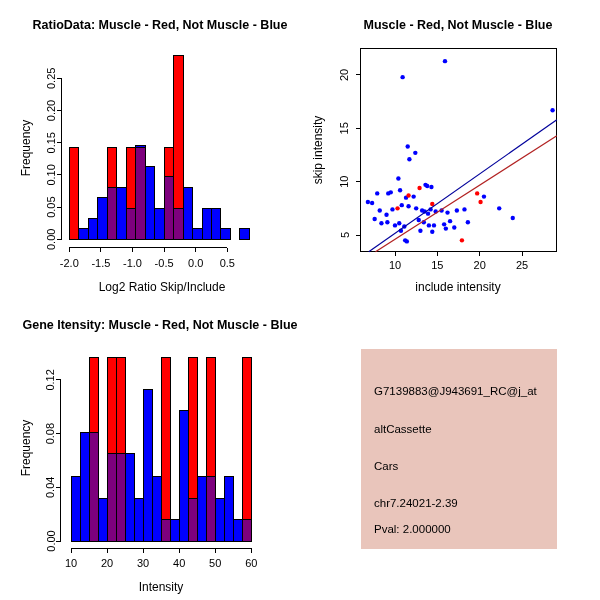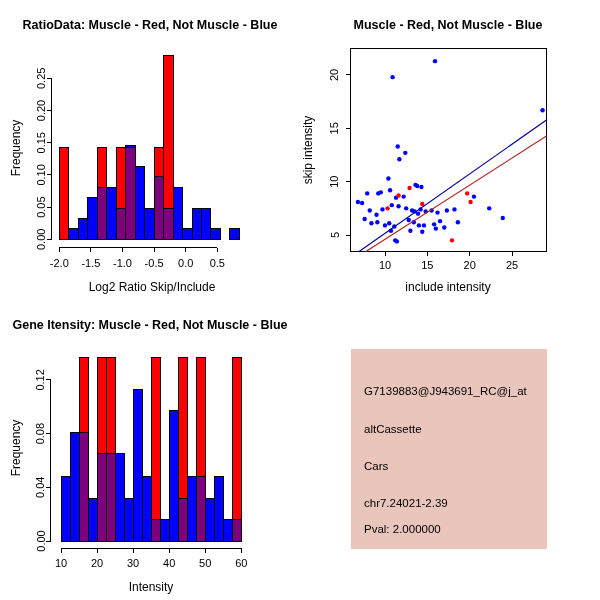--- a/index.html
+++ b/index.html
@@ -1,16 +1,16 @@
 <!DOCTYPE html>
 <html><head>
 <meta charset="utf-8">
 <style>
   html,body{margin:0;padding:0;background:#ffffff;}
-  #stage{position:relative;width:548px;height:600px;background:#14b8a6;overflow:hidden;}
+  #stage{position:relative;width:548px;height:600px;background:#14b8a6;overflow:hidden;margin-left:10px;}
   svg text{font-family:"Liberation Sans",sans-serif;fill:#000;}
   .title{font-size:12.5px;font-weight:bold;}
   .axlab{font-size:12px;}
   .tick{font-size:11px;}
   .infotext{font-size:11.5px;}
 </style>
 </head>
 <body>
 
 <div id="stage">

